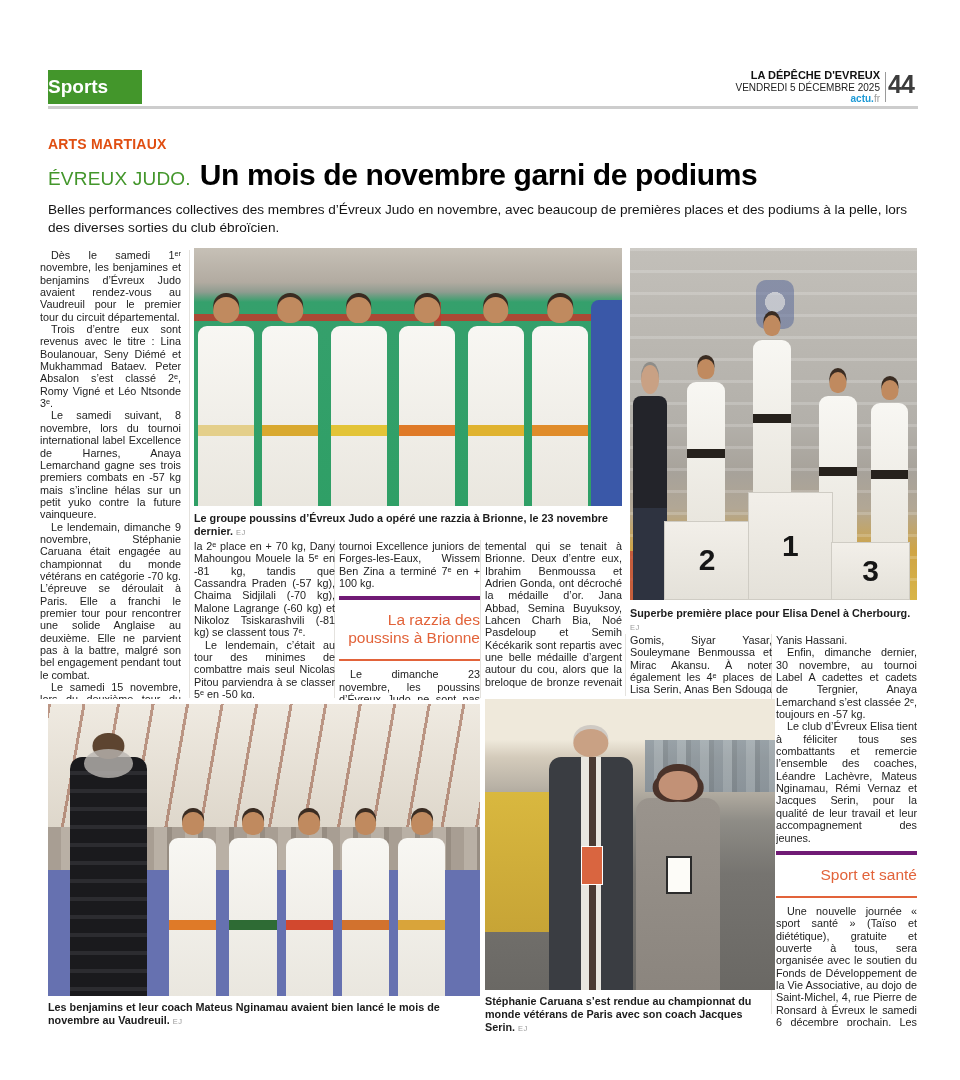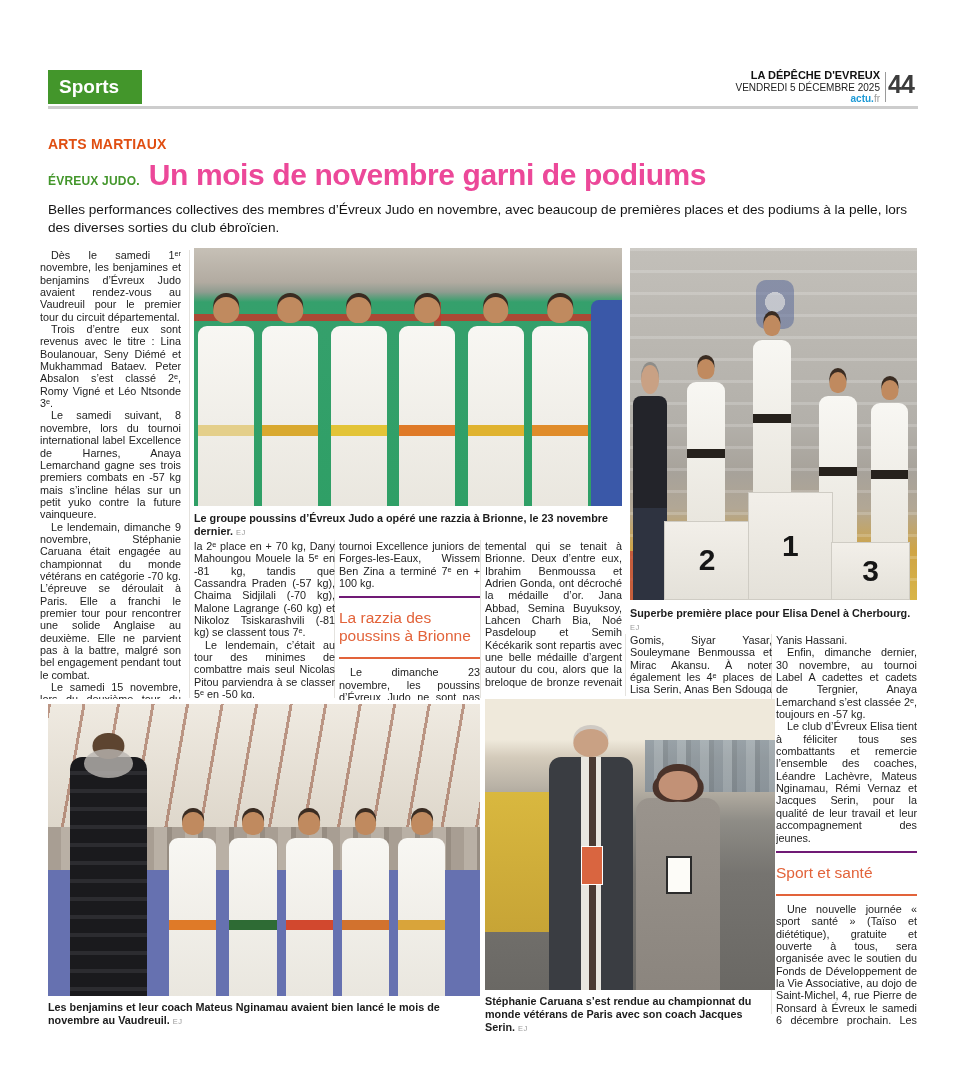--- a/index.html
+++ b/index.html
@@ -1,45 +1,45 @@
 <!DOCTYPE html>
 <html lang="fr"><head>
 <meta charset="utf-8">
 <style>
   html,body{margin:0;padding:0;background:#ffffff;}
   .page{position:relative;width:960px;height:1080px;background:#fff;
         font-family:"Liberation Sans","DejaVu Sans",sans-serif;color:#1a1a1a;overflow:hidden;}
 
   
   .section-box{position:absolute;left:48px;top:70px;width:94px;height:34px;background:#43962b;
-        color:#fff;font-weight:bold;font-size:19px;display:flex;align-items:center;padding-left:11px;box-sizing:border-box;}
+        color:#fff;font-weight:bold;font-size:19px;display:flex;align-items:center;box-sizing:border-box;}
   .header-rule{position:absolute;left:48px;top:106px;width:870px;height:3px;background:#cdcdcd;}
   .masthead{position:absolute;right:80px;top:70px;width:260px;text-align:right;line-height:11.5px;}
   .masthead .mh-title{font-weight:bold;font-size:11px;color:#111;}
   .masthead .mh-date{font-size:10px;color:#222;}
   .masthead .mh-site{font-size:10px;}
   .mh-brand{color:#1d9ad6;font-weight:bold;}
   .mh-tld{color:#9a9a9a;}
   .mh-divider{position:absolute;right:74px;top:72px;width:1px;height:30px;background:#9a9a9a;}
   .page-number{position:absolute;right:42px;top:70px;width:30px;font-size:25px;font-weight:bold;color:#3c3c3c;text-align:left;letter-spacing:-1px;}
 
   
   .kicker{position:absolute;left:48px;top:136px;font-size:14px;font-weight:bold;color:#e04e11;letter-spacing:.2px;}
   .headline-row{position:absolute;left:48px;top:158px;width:870px;display:flex;align-items:baseline;gap:9px;}
-  .lead-in{font-size:12px;font-weight:bold;color:#43962b;letter-spacing:.2px;}
-  .headline{font-size:30px;font-weight:bold;color:#ec4899;letter-spacing:-.4px;}
+  .lead-in{font-size:19px;font-weight:normal;color:#43962b;letter-spacing:.2px;}
+  .headline{font-size:30px;font-weight:bold;color:#000000;letter-spacing:-.4px;}
   .standfirst{position:absolute;left:48px;top:201px;width:872px;font-size:13.6px;line-height:17.5px;color:#141414;}
 
   
   .col{position:absolute;overflow:hidden;text-align:justify;}
   .bp{margin:0;font-size:10.8px;line-height:12.35px;color:#222;}
   .ind{text-indent:11px;}
   .subhead{color:#e2633a;font-size:15.5px;line-height:18px;font-weight:normal;
-           border-top:2px solid #701a75;border-bottom:2px solid #e2633a;
-           padding:11px 0 12px 0;margin:7px 0 7px 0;text-align:left;}
+           border-top:4px solid #701a75;border-bottom:2px solid #e2633a;
+           padding:11px 0 12px 0;margin:7px 0 7px 0;text-align:right;}
   .colrule{position:absolute;width:1px;background:#e4e2de;}
 
   
   .caption{position:absolute;font-size:10.8px;line-height:13px;font-weight:bold;color:#1c1c1c;text-align:left;}
   .credit{font-weight:normal;font-size:7.5px;color:#9a9a9a;letter-spacing:.5px;}
 
   
   .photo{position:absolute;overflow:hidden;background:#cfcabe;}
   .jk{position:absolute;bottom:-6px;border-radius:9px 9px 0 0;background:linear-gradient(180deg,#f8f7f3,#e9e6de);}
   .jk::before{content:"";position:absolute;top:-16%;left:50%;transform:translateX(-50%);

